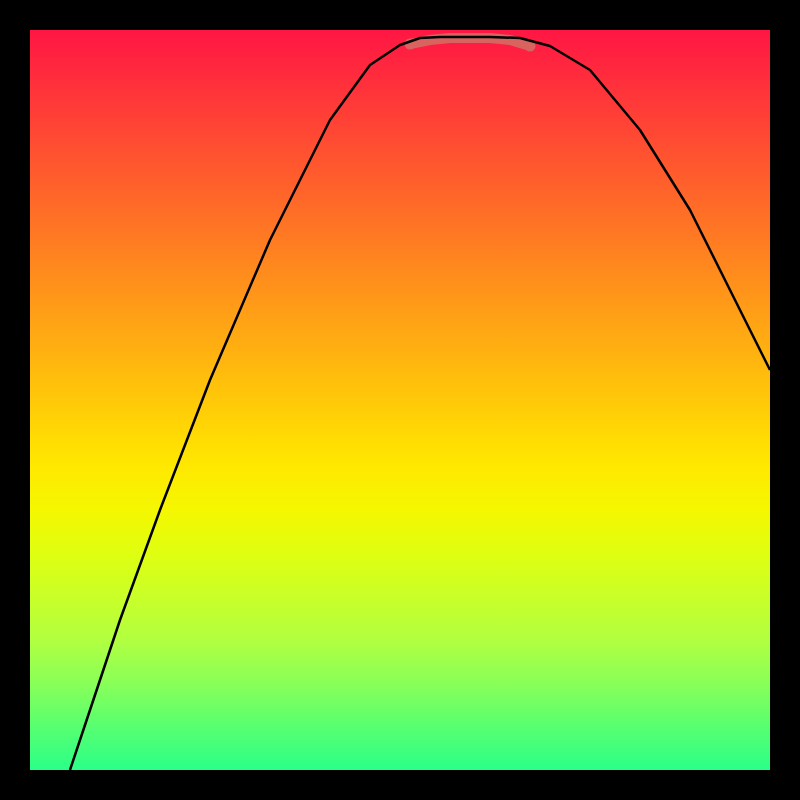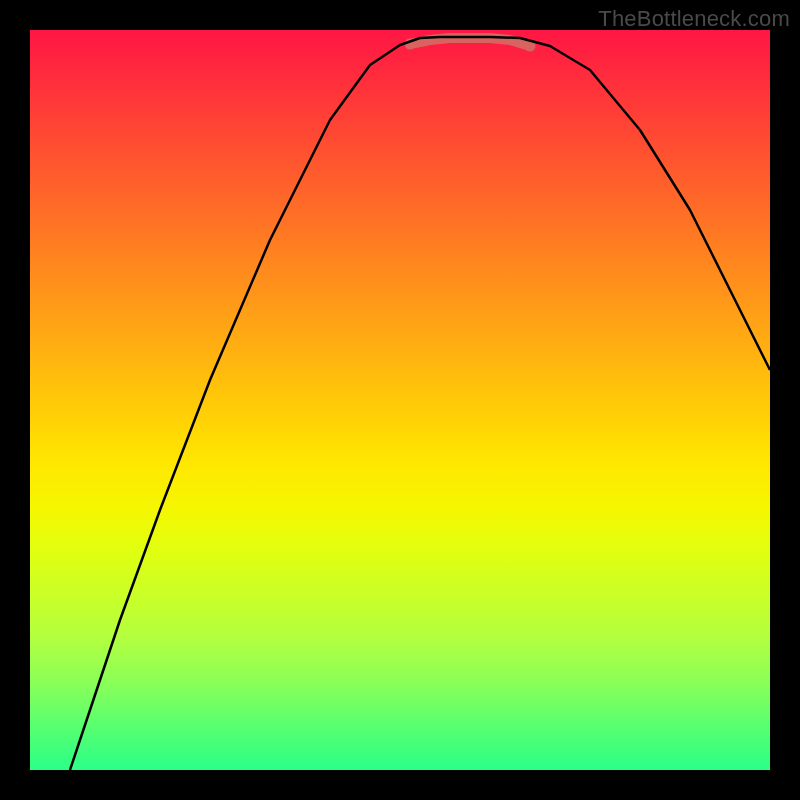--- a/index.html
+++ b/index.html
@@ -73,14 +73,13 @@
       <g>
         <path id="highlight-path" d="M380 14 L400 10 L420 8 L440 8 L460 8 L480 10 L500 16" fill="none" stroke="#d9645f" stroke-width="10" stroke-linecap="round" stroke-linejoin="round"></path>
         <circle id="highlight-start" r="5.5" cx="380" cy="14" fill="#d9645f"></circle>
         <circle id="highlight-end" r="5.5" cx="500" cy="16" fill="#d9645f"></circle>
       </g>
       <g>
         <path id="main-path" d="M40 740 L60 680 L90 590 L130 480 L180 350 L240 210 L300 90 L340 35 L370 15 L390 8 L410 7 L430 7 L460 7 L490 8 L520 16 L560 40 L610 100 L660 180 L700 260 L740 340" fill="none" stroke="#000000" stroke-width="2.5" stroke-linejoin="round"></path>
       </g>
     </svg>
   </div>
-  <div class="watermark">TheBottleneck.com</div>
 </div>
 
 </body></html>

